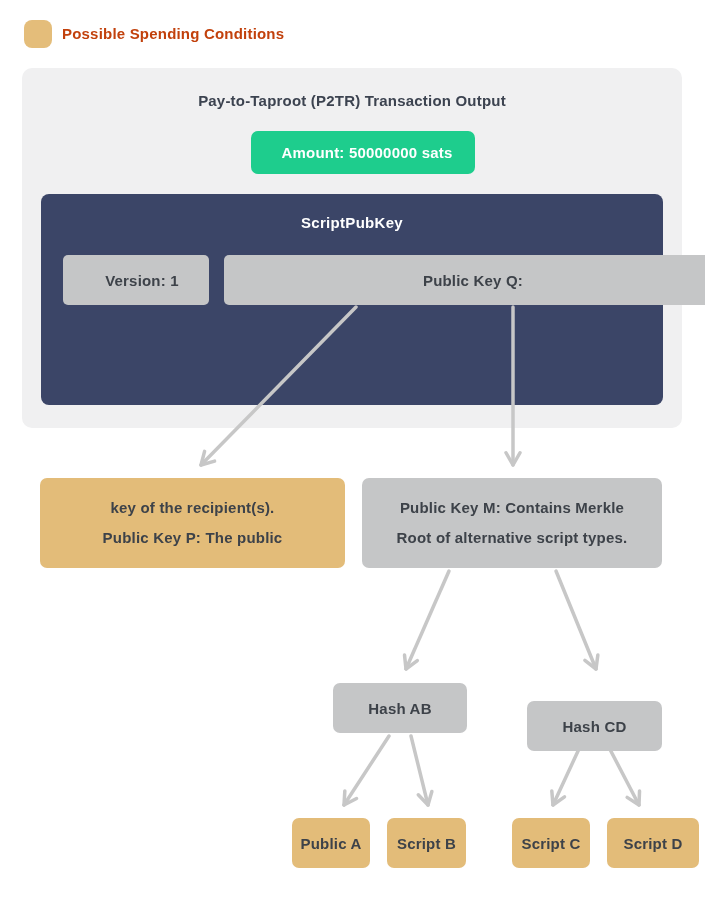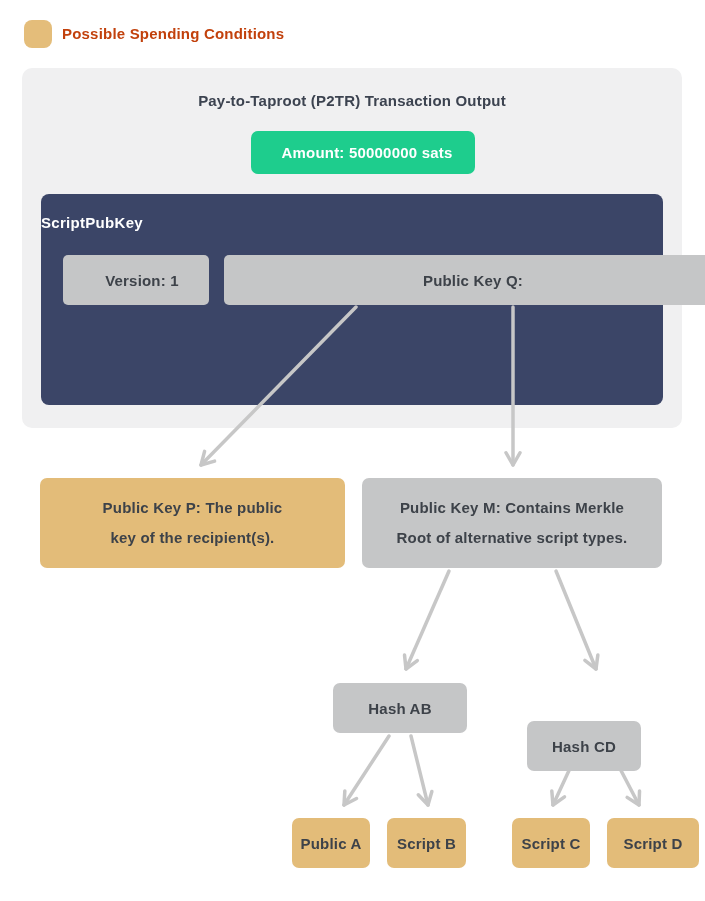--- a/index.html
+++ b/index.html
@@ -18,38 +18,38 @@
   
   .card{left:22px;top:68px;width:660px;height:360px;background:#f0f0f1;border-radius:10px;}
   .card-title{left:0;right:0;top:24px;text-align:center;
     font-size:15px;font-weight:700;color:#3c4350;letter-spacing:.2px;}
   .amount-badge{left:229px;top:63px;width:224px;height:43px;border-radius:7px;
     background:#1ecd8d;color:#ffffff;font-size:15px;font-weight:700;
     display:flex;align-items:center;justify-content:center;letter-spacing:.2px;padding-left:8px;}
 
   
   .spk{left:19px;top:126px;width:622px;height:211px;background:#3b4567;border-radius:8px;}
-  .spk-title{left:0;right:0;top:20px;color:#ffffff;
+  .spk-title{left:0;right:0;top:20px;text-align:center;color:#ffffff;
     font-size:15px;font-weight:700;letter-spacing:.3px;}
   .field{background:#c5c6c7;border-radius:5px;height:50px;
     display:flex;align-items:center;justify-content:center;
     font-size:15px;font-weight:700;color:#3d4249;letter-spacing:.2px;}
   .field-version{left:22px;top:61px;width:146px;padding-left:12px;}
   .field-pubkeyq{left:183px;top:61px;width:498px;}
 
   
   .node{border-radius:7px;display:flex;flex-direction:column;align-items:center;
     justify-content:center;font-size:15px;font-weight:700;color:#3d4249;
     text-align:center;letter-spacing:.2px;}
   .node .ln{display:block;line-height:30px;}
   .node-p{left:40px;top:478px;width:305px;height:90px;background:#e3bc79;}
   .node-m{left:362px;top:478px;width:300px;height:90px;background:#c5c6c7;}
   .node-hash{background:#c5c6c7;height:50px;}
   .node-hash-ab{left:333px;top:683px;width:134px;}
-  .node-hash-cd{left:527px;top:721px;width:114px;}
+  .node-hash-cd{left:527px;top:701px;width:135px;}
   .node-script{background:#e3bc79;height:50px;}
   .node-script-a{left:292px;top:818px;width:78px;}
   .node-script-b{left:387px;top:818px;width:79px;}
   .node-script-c{left:512px;top:818px;width:78px;}
   .node-script-d{left:607px;top:818px;width:92px;}
 
   .arrow-layer{left:0;top:0;width:705px;height:901px;pointer-events:none;}
 </style>
 </head>
 <body>
@@ -80,22 +80,22 @@
     <path d="M449,571 L406,669" marker-end="url(#chev)"></path>
     <path d="M556,571 L596,669" marker-end="url(#chev)"></path>
     <path d="M389,736 L344,805" marker-end="url(#chev)"></path>
     <path d="M411,736 L428,805" marker-end="url(#chev)"></path>
     <path d="M585,736 L553,805" marker-end="url(#chev)"></path>
     <path d="M603,736 L639,805" marker-end="url(#chev)"></path>
   </g>
 </svg>
 
 <div class="abs node node-p">
+  <span class="ln">key of the recipient(s).</span>
   <span class="ln">Public Key P: The public</span>
-  <span class="ln">key of the recipient(s).</span>
 </div>
 
 <div class="abs node node-m">
   <span class="ln">Public Key M: Contains Merkle</span>
   <span class="ln">Root of alternative script types.</span>
 </div>
 
 <div class="abs node node-hash node-hash-ab">Hash AB</div>
 <div class="abs node node-hash node-hash-cd">Hash CD</div>
 

